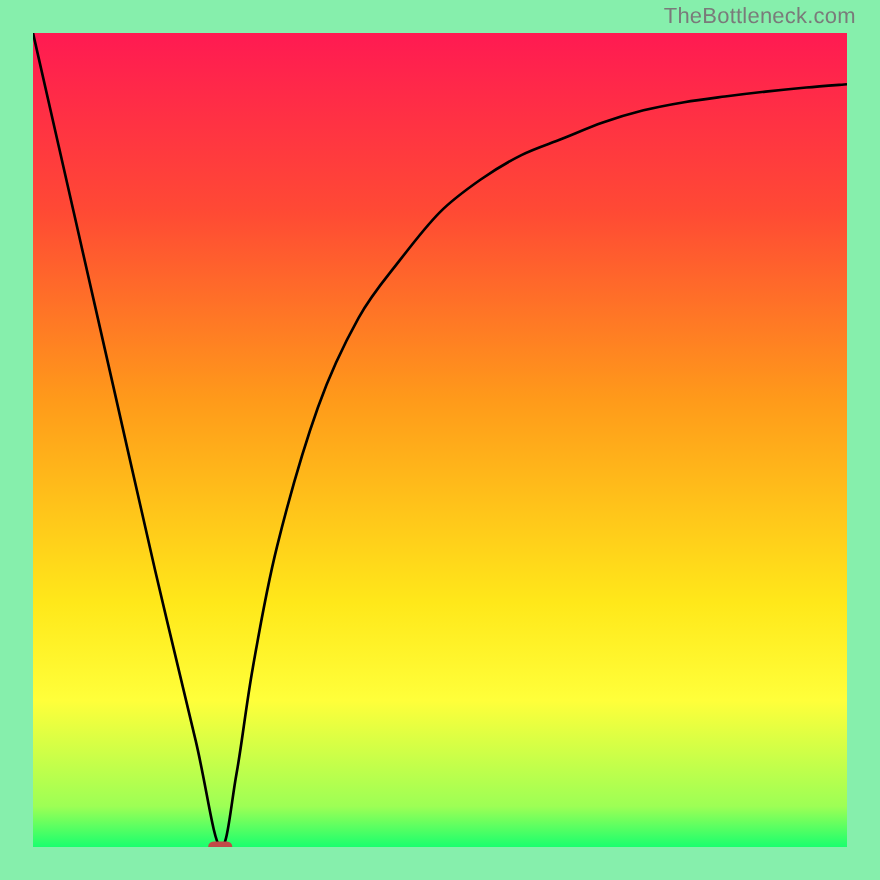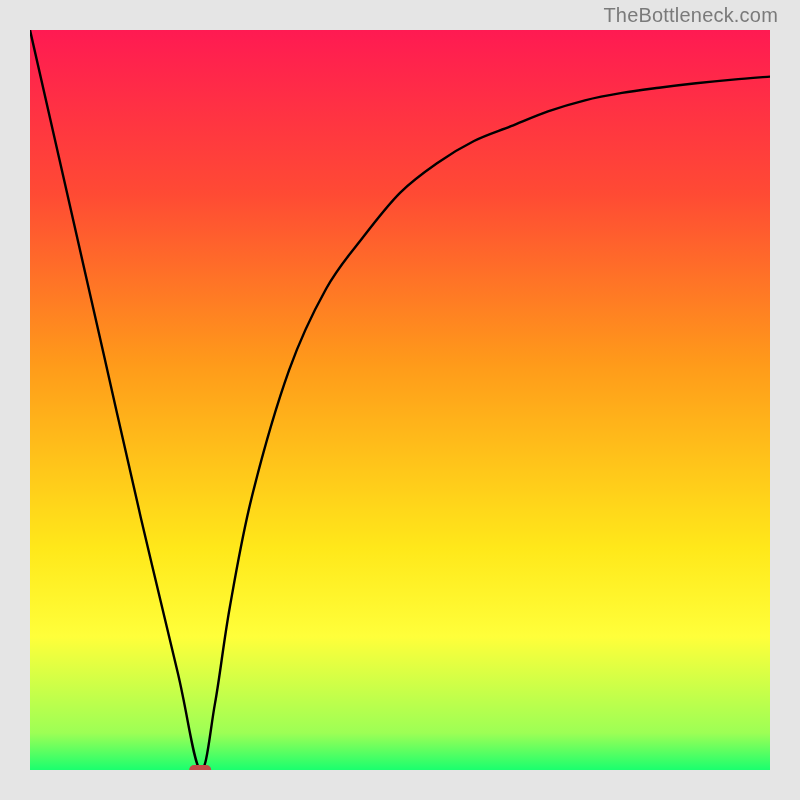--- a/index.html
+++ b/index.html
@@ -1,16 +1,16 @@
 <!DOCTYPE html>
 <html><head>
 <meta charset="utf-8">
 <style>
   html,body{margin:0;padding:0;width:800px;height:800px;overflow:hidden;background:#000;font-family:Arial,Helvetica,sans-serif}
-  .frame{position:relative;width:800px;height:800px;background:#e5e5e5}
+  .frame{position:relative;width:800px;height:800px;background:#86efac}
   .plot{position:absolute;left:30px;top:30px;width:740px;height:740px}
   .credit{position:absolute;right:22px;top:4px;color:#7a7a7a;font-size:20px;font-weight:500;letter-spacing:0.2px}
 </style>
 </head>
 <body>
 <div class="frame">
 
 <svg class="plot" viewBox="0 0 740 740" preserveAspectRatio="none">
   <defs>
     <linearGradient id="bg" x1="0" y1="0" x2="0" y2="1">

